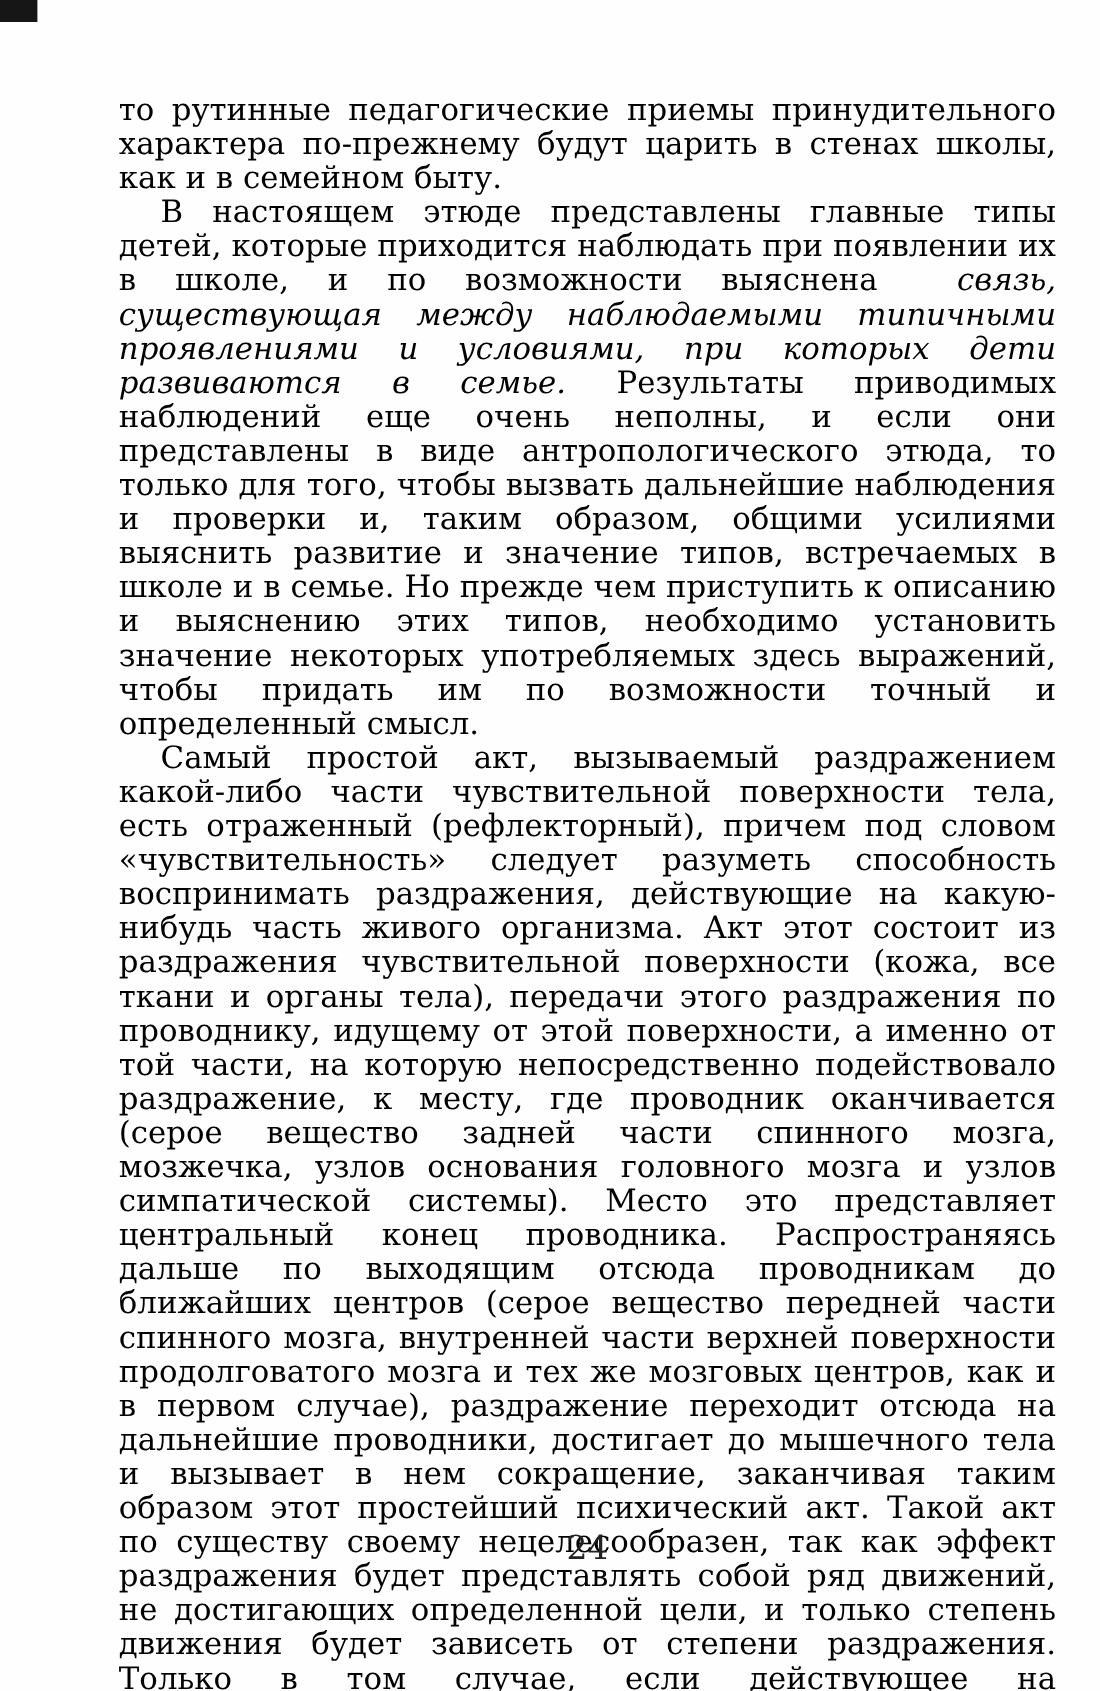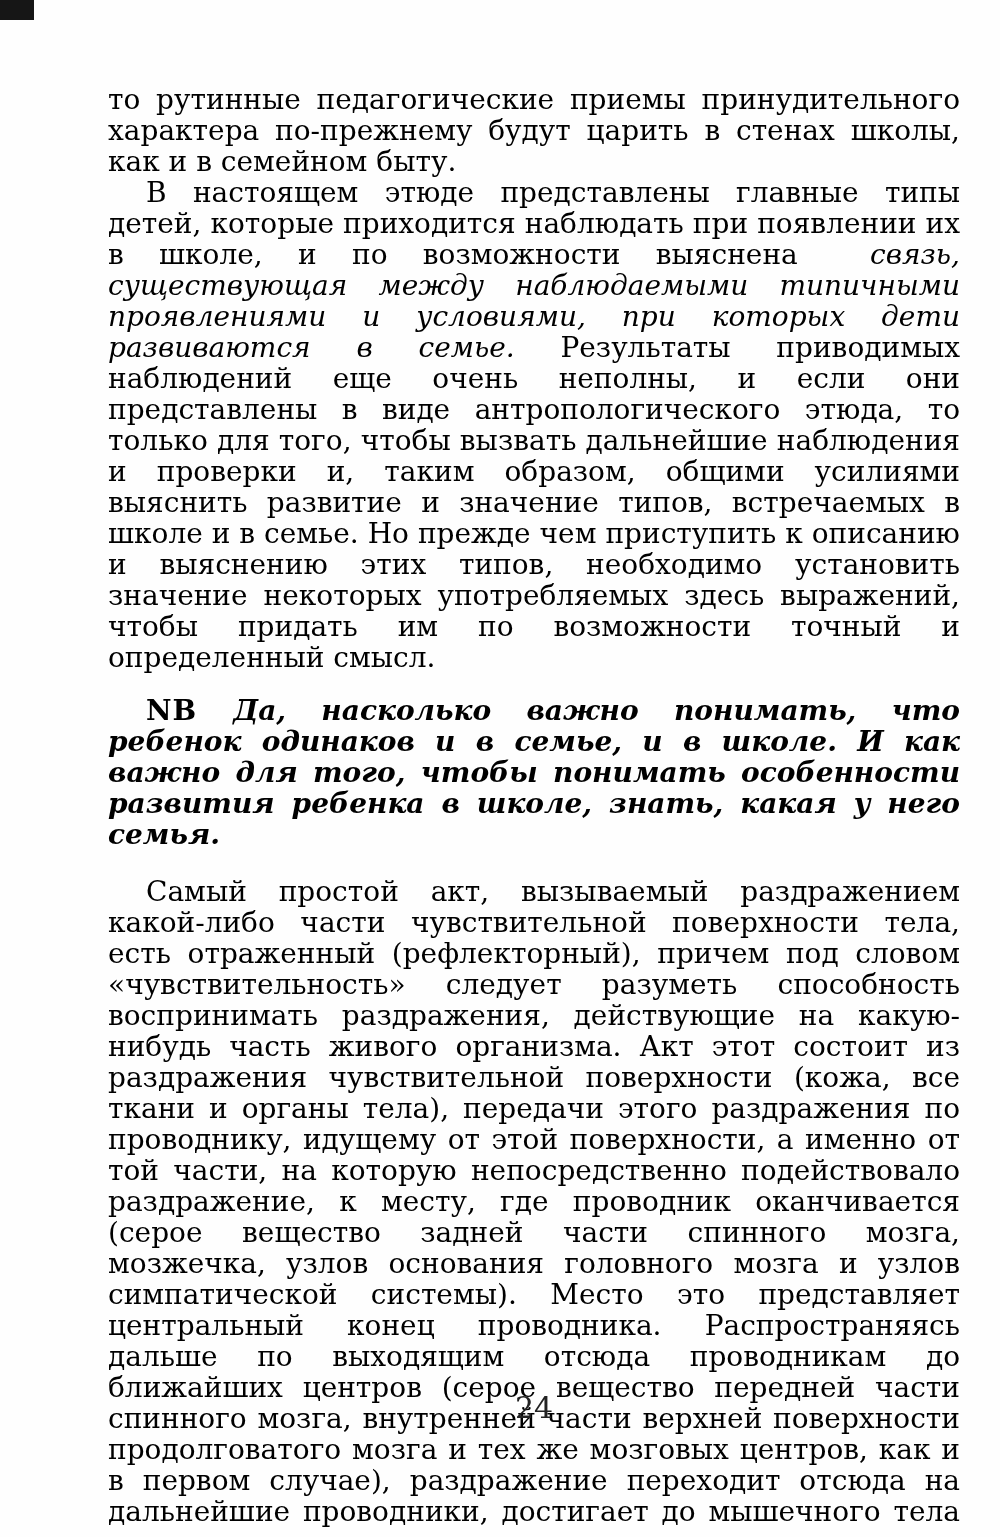--- a/index.html
+++ b/index.html
@@ -70,21 +70,20 @@
 <div class="page">
 
   <div class="scan-artifact"></div>
 
   <div class="text-block">
 
     <p class="no-indent">то рутинные педагогические приемы принудительного характера по-прежнему будут царить в стенах школы, как и в семейном быту.</p>
 
     <p class="indent"><span>В настоящем этюде представлены главные типы детей, которые приходится наблюдать при появлении их в школе, и по возможности выяснена </span><span class="italic">связь, существующая между наблюдаемыми типичными проявлениями и условиями, при которых дети развиваются в семье.</span><span> Результаты приводимых наблюдений еще очень неполны, и если они представлены в виде антропологического этюда, то только для того, чтобы вызвать дальнейшие наблюдения и проверки и, таким образом, общими усилиями выяснить развитие и значение типов, встречаемых в школе и в семье. Но прежде чем приступить к описанию и выяснению этих типов, необходимо установить значение некоторых употребляемых здесь выражений, чтобы придать им по возможности точный и определенный смысл.</span></p>
 
-    <p class="nb"><span class="nb-label">NB</span><span class="nb-text">Да, насколько важно понимать, что ребенок одинаков и в семье, и в школе. И как важно для того, чтобы понимать особенности развития ребенка в школе, знать, какая у него семья.</span></p>
 
     <p class="indent">Самый простой акт, вызываемый раздражением какой-либо части чувствительной поверхности тела, есть отраженный (рефлекторный), причем под словом «чувствительность» следует разуметь способность воспринимать раздражения, действующие на какую-нибудь часть живого организма. Акт этот состоит из раздражения чувствительной поверхности (кожа, все ткани и органы тела), передачи этого раздражения по проводнику, идущему от этой поверхности, а именно от той части, на которую непосредственно подействовало раздражение, к месту, где проводник оканчивается (серое вещество задней части спинного мозга, мозжечка, узлов основания головного мозга и узлов симпатической системы). Место это представляет центральный конец проводника. Распространяясь дальше по выходящим отсюда проводникам до ближайших центров (серое вещество передней части спинного мозга, внутренней части верхней поверхности продолговатого мозга и тех же мозговых центров, как и в первом случае), раздражение переходит отсюда на дальнейшие проводники, достигает до мышечного тела и вызывает в нем сокращение, заканчивая таким образом этот простейший психический акт. Такой акт по существу своему нецелесообразен, так как эффект раздражения будет представлять собой ряд движений, не достигающих определенной цели, и только степень движения будет зависеть от степени раздражения. Только в том случае, если действующее на чувствительную поверхность возбуждение или раздражение доходит до центров сознательной деятельности и при повторении</p>
 
   </div>
 
   <div class="page-number">24</div>
 
 </div>
 
 </body></html>

